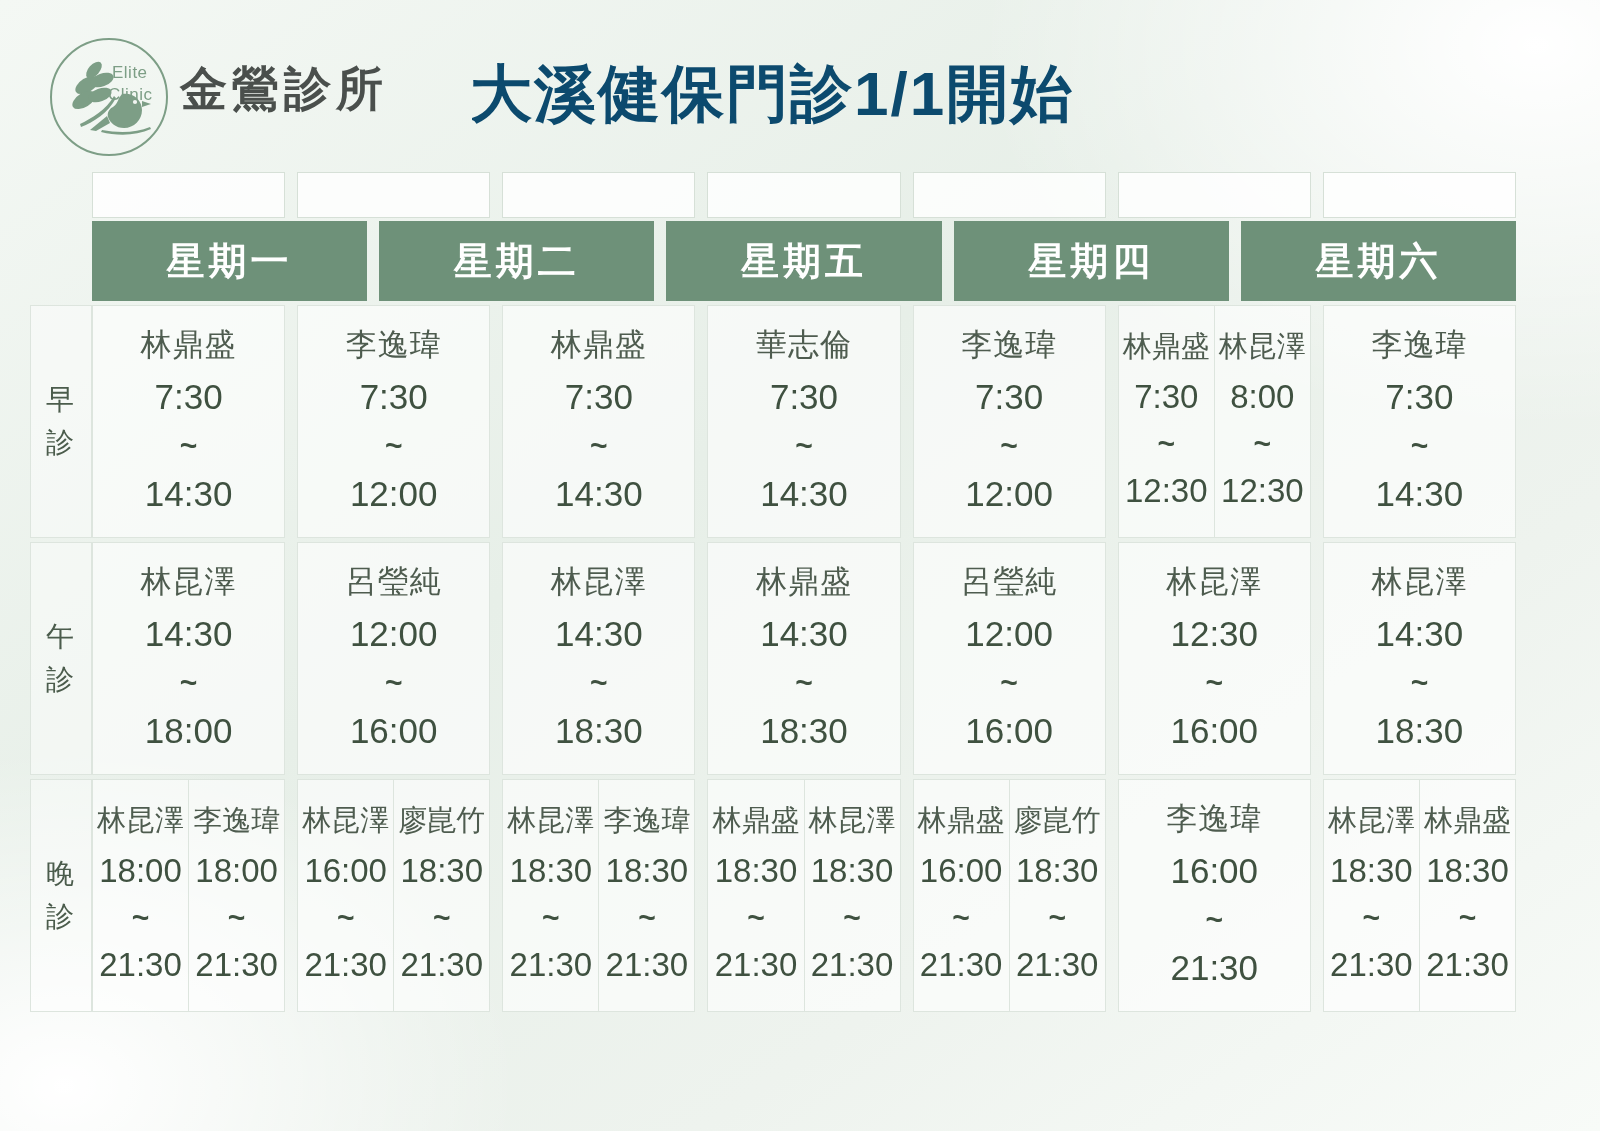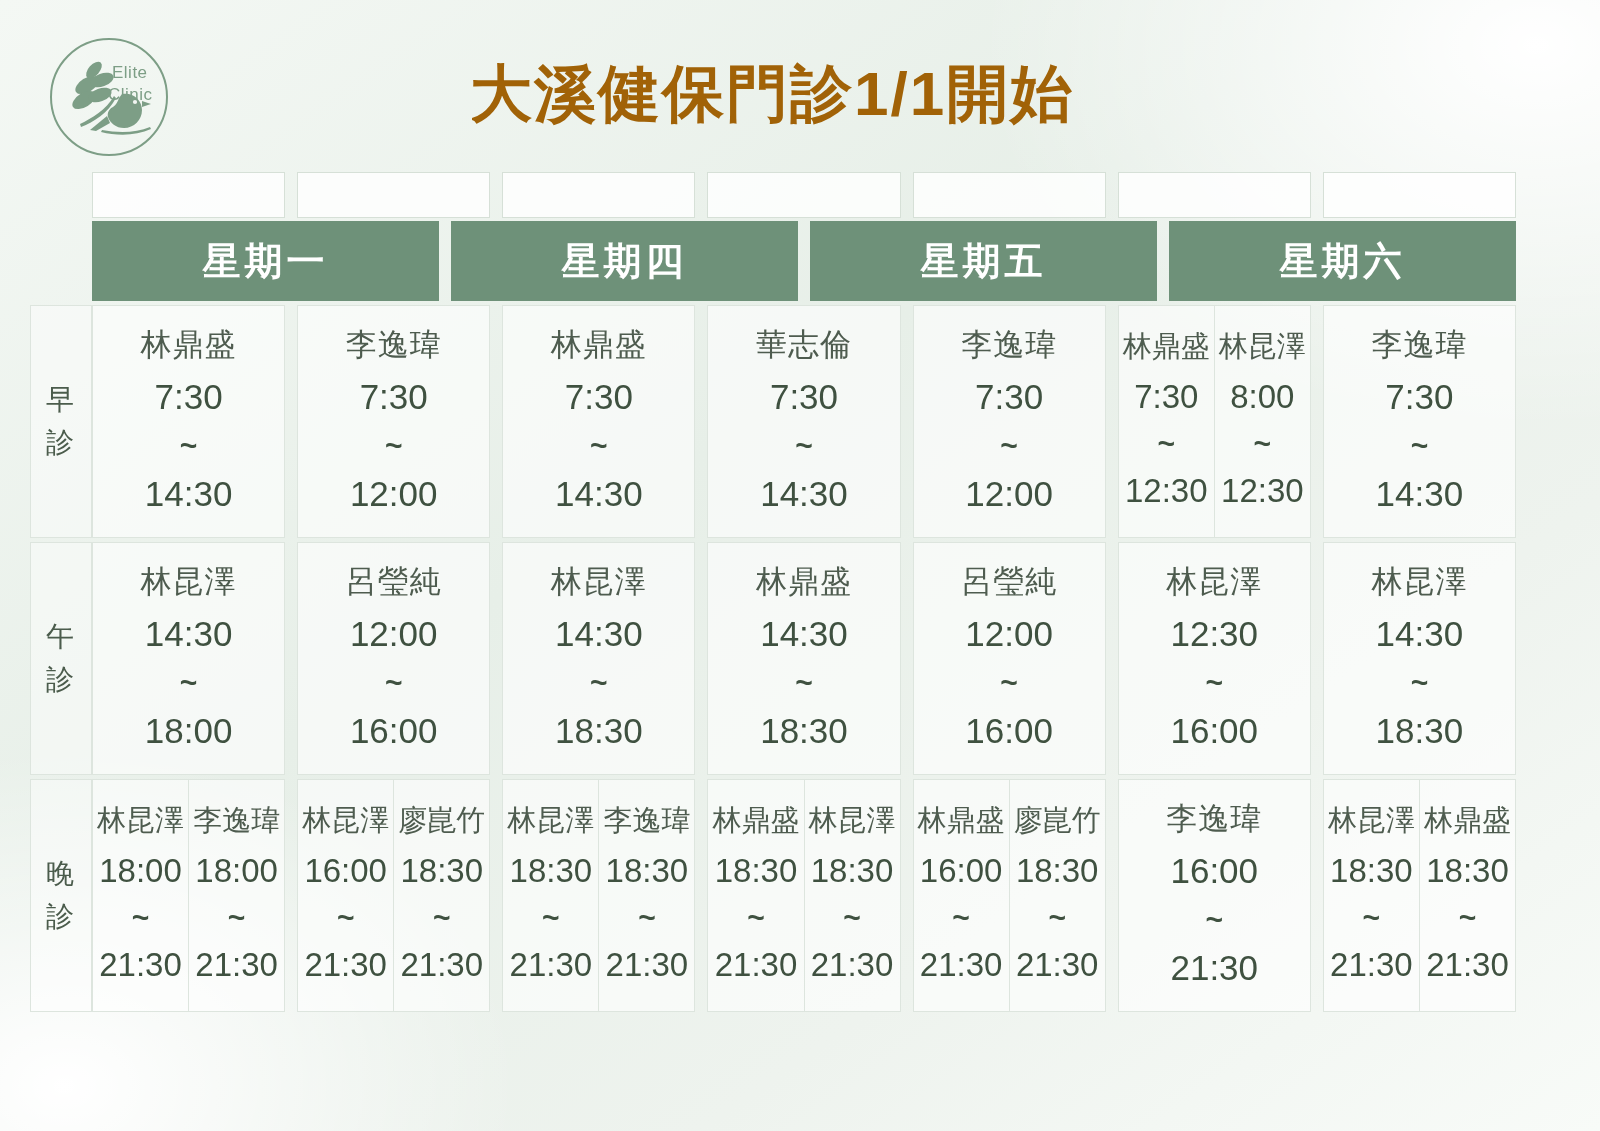--- a/index.html
+++ b/index.html
@@ -29,21 +29,21 @@
   }
   .logo-svg{position:absolute;left:0;top:0;}
   .clinic-name{
     position:absolute;left:180px;top:58px;
     font-size:47px;font-weight:600;letter-spacing:5px;
     color:#4a4f4c;white-space:nowrap;
   }
   .headline{
     position:absolute;left:470px;top:52px;
     font-size:62px;font-weight:600;letter-spacing:2px;
-    color:#a16207;white-space:nowrap;
+    color:#0c4a6e;white-space:nowrap;
   }
 
   
   .grid{
     position:absolute;left:30px;top:172px;
     width:1486px;
   }
   .grid-row{display:flex;}
   .rowlabel-col{
     width:62px;flex:0 0 62px;
@@ -148,20 +148,21 @@
 
           <circle cx="85" cy="64" r="2.1" fill="#f2f6f2"></circle>
 
           <path d="M52 92 C68 95 86 95 100 89 L101 91 C86 98 67 98 51 94 Z"></path>
         </g>
         <text x="62" y="40" font-family="Liberation Sans, sans-serif" font-size="17" fill="#7d9e86" letter-spacing="0.5">Elite</text>
         <text x="58" y="62" font-family="Liberation Sans, sans-serif" font-size="17" fill="#7d9e86" letter-spacing="0.5">Clinic</text>
       </svg>
     </div>
 
+    <div class="clinic-name">金鶯診所</div>
 
     <div class="headline">大溪健保門診1/1開始</div>
   </div>
 
   <div class="grid">
 
     <div class="grid-row">
       <div class="rowlabel-col spacer-lbl"></div>
       <div id="blank-strip" style="display:flex;flex:1 1 auto;min-width:0;">
           <div class="daycol">
@@ -188,24 +189,27 @@
         </div>
     </div>
 
     <div class="grid-row head-row">
       <div class="rowlabel-col"></div>
       <div id="day-head-strip" style="display:flex;flex:1 1 auto;min-width:0;">
           <div class="daycol">
             <div class="day-head">星期一</div>
           </div>
           <div class="daycol">
+            <div class="day-head">星期二</div>
+          </div>
+          <div class="daycol">
+            <div class="day-head">星期五</div>
+          </div>
+          <div class="daycol">
             <div class="day-head">星期四</div>
-          </div>
-          <div class="daycol">
-            <div class="day-head">星期五</div>
           </div>
           <div class="daycol">
             <div class="day-head">星期六</div>
           </div>
         </div>
     </div>
 
     <div id="body-rows">
         <div class="grid-row body-row">
           <div class="rowlabel-col">

